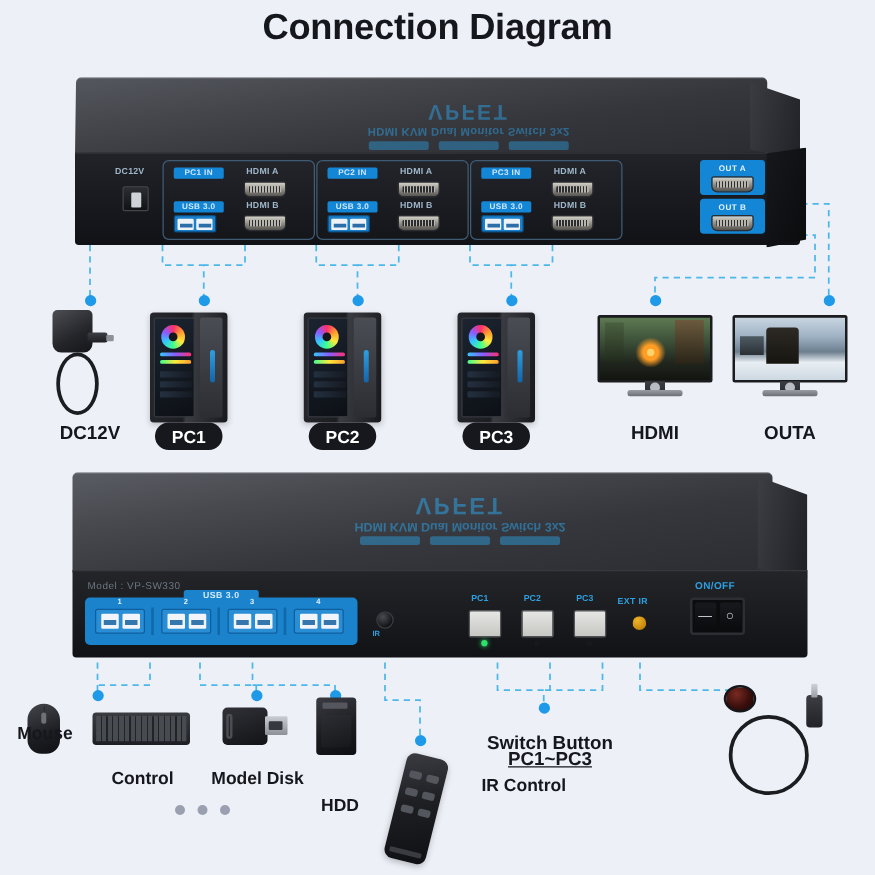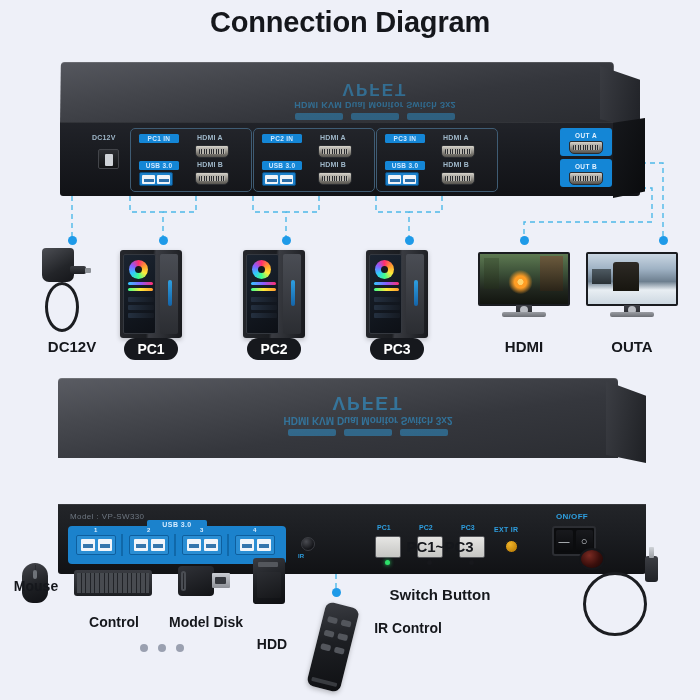--- a/index.html
+++ b/index.html
@@ -130,21 +130,20 @@
     left:548px;top:3px;width:40px;height:82px;
     background:linear-gradient(100deg,#3c3e44,#1e2024);
     clip-path:polygon(0 0,100% 18%,100% 100%,0 90%);
   }
   #front-brand{left:160px;top:14px;width:300px;opacity:.55;transform:scaleY(-1);}
   #front-face{
     left:0;top:78px;width:588px;height:70px;
     background:linear-gradient(180deg,#232529 0%,#1b1d21 45%,#111215 100%);
     border-radius:0 0 3px 3px;
     box-shadow:inset 0 1px 0 rgba(255,255,255,.09);
-    margin-top:48px;
   }
   #model-text{
     left:12px;top:8px;color:#6d7680;font-size:8px;letter-spacing:.4px;
   }
   #usb-bank{
     left:10px;top:22px;width:218px;height:38px;
     background:#1b82cc;border-radius:4px;
   }
   #usb-bank-label{
     position:absolute;left:79px;top:-6px;width:60px;height:10px;
@@ -682,22 +681,22 @@
   </div>
 
   <div class="ir-head" style="left:579px;top:548px;"></div>
   <div class="jack35" style="left:645px;top:556px;"></div>
   <div class="cable-loop" style="left:583px;top:572px;width:58px;height:58px;"></div>
 
   <div class="cap small" style="left:4px;top:578px;width:64px;">Mouse</div>
   <div class="cap small" style="left:66px;top:614px;width:96px;">Control</div>
   <div class="cap small" style="left:160px;top:614px;width:92px;">Model Disk</div>
   <div class="cap small" style="left:248px;top:636px;width:48px;">HDD</div>
-  <div class="cap small" style="left:353px;top:620px;width:110px;">IR Control</div>
-  <div class="cap" style="left:370px;top:538px;width:140px;">PC1~PC3</div>
+  <div class="cap small" style="left:364px;top:620px;width:110px;">IR Control</div>
+  <div class="cap" style="left:370px;top:599px;width:140px;text-decoration:underline;">PC1~PC3</div>
   <div class="cap" style="left:370px;top:586px;width:140px;">Switch Button</div>
 
   <div class="abs">
     <div class="cdot" style="left:140px;top:644px;"></div>
     <div class="cdot" style="left:158px;top:644px;"></div>
     <div class="cdot" style="left:176px;top:644px;"></div>
   </div>
 
 </div>
 

